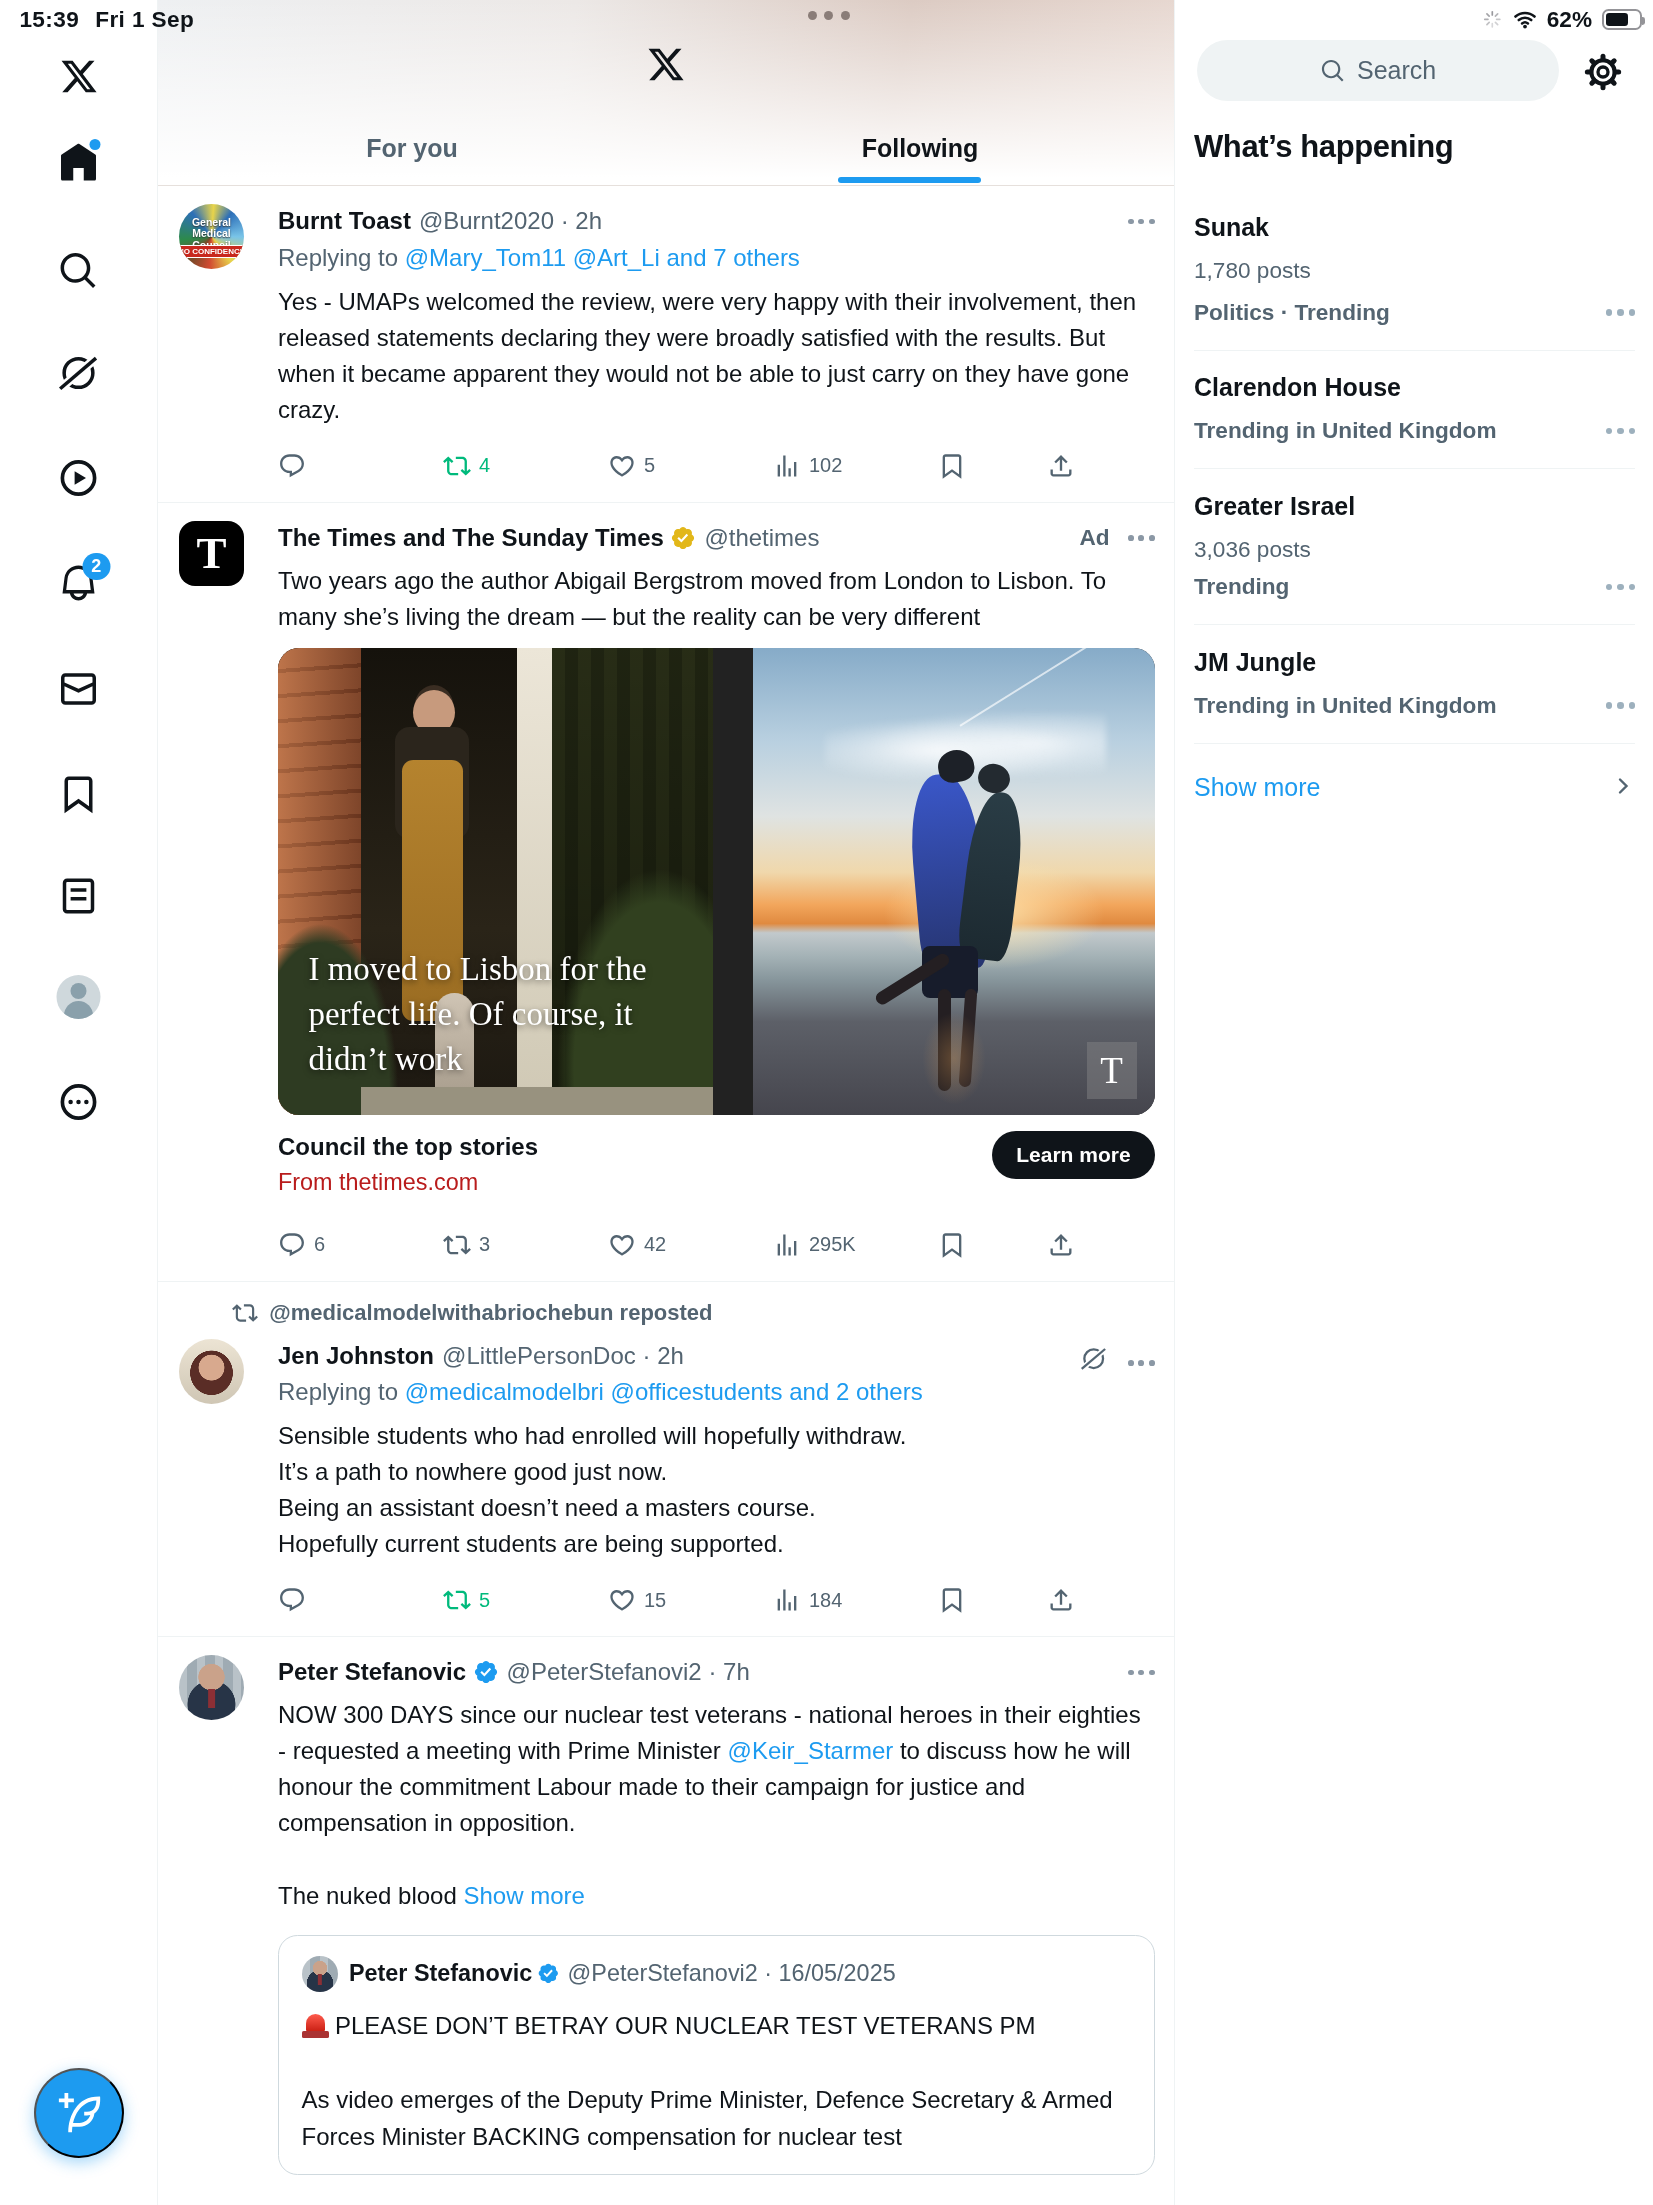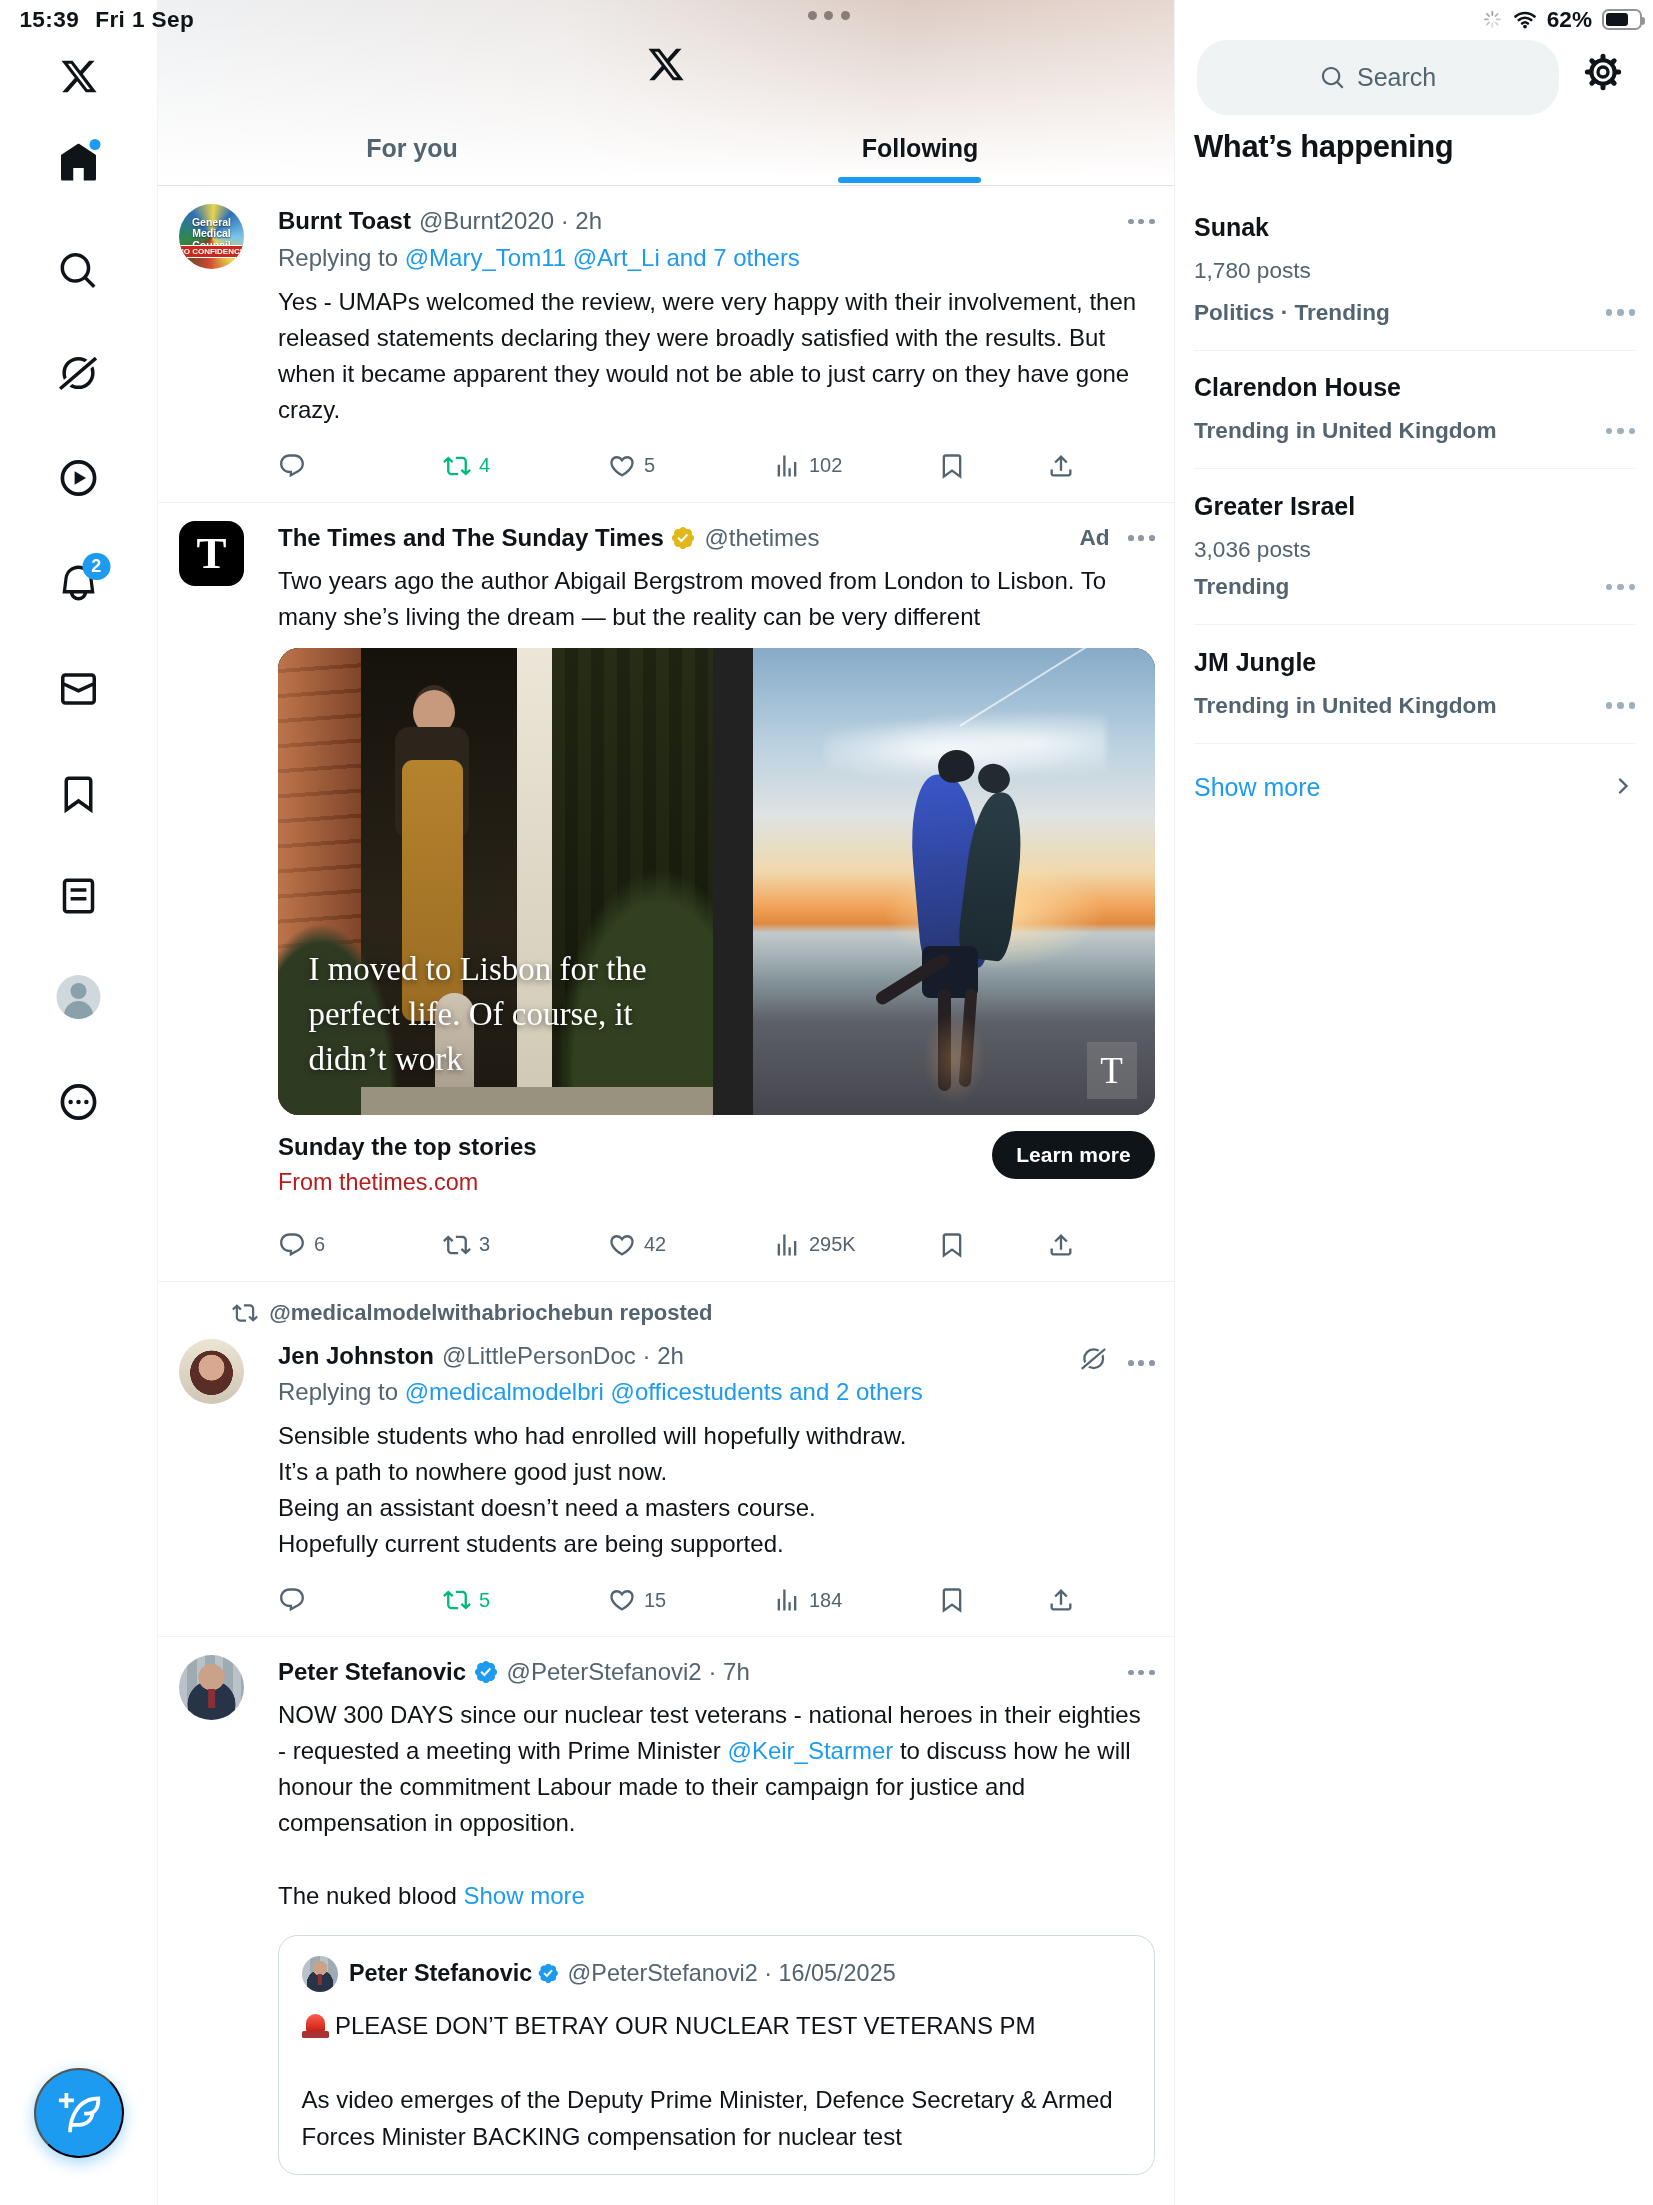--- a/index.html
+++ b/index.html
@@ -141,21 +141,21 @@
       radial-gradient(ellipse at 50% 52%, #5a2d26 0 46%, transparent 47%),
       linear-gradient(#ece4d4,#cfc6b4); }
   
   .avatar-burnt { background:
       conic-gradient(from 40deg, #2d6fb8, #79c4e8 14%, #e8d44a 28%, #d14a32 40%, #7a4a28 50%, #2d8a4a 62%, #2d6fb8 78%, #e8d44a 90%, #2d6fb8 100%); }
   .avatar-burnt .t1 { position:absolute; left:0; right:0; top:13px; text-align:center; color:#fff; font-size:10.5px; font-weight:700; text-shadow:0 0.8px 1.6px #333; line-height:11.3px;}
   .avatar-burnt .t2 { position:absolute; left:50%; transform:translateX(-50%); bottom:11.3px; background:#c8281e; border:0.8px solid #fff; color:#fff; font-size:8px; font-weight:700; padding:0.8px 3.2px; white-space:nowrap; }
 
   
   .sidebar { position:absolute; left:1176px; top:0; width:477px; height:100%; background:#fff; }
-  .search-pill { position:absolute; left:21px; top:40px; width:362px; height:75px; border-radius:31px; background:#eff3f4; display:flex; align-items:center; justify-content:center; gap:11.3px; color:#536471; font-size:25px; }
+  .search-pill { position:absolute; left:21px; top:40px; width:362px; height:61px; border-radius:31px; background:#eff3f4; display:flex; align-items:center; justify-content:center; gap:11.3px; color:#536471; font-size:25px; }
   .search-pill svg { width:26px; height:26px; }
   .gear { position:absolute; left:407px; top:52px; }
   .gear svg { width:40px; height:40px; }
   .wh-head { position:absolute; left:18px; top:129px; font-size:31px; font-weight:800; letter-spacing:-0.4px; }
   .trends { position:absolute; left:18px; top:190px; width:441px; }
   .trend { padding:22.6px 0 24px; border-bottom:0.8px solid #eff3f4; }
   .trend:last-of-type { border-bottom:none; }
   .tr-title { font-size:25px; font-weight:700; color:#0f1419; }
   .tr-posts { font-size:22.6px; color:#536471; margin-top:16px; font-weight:400; }
   .tr-catrow { display:flex; align-items:center; justify-content:space-between; margin-top:16px; }
@@ -440,21 +440,21 @@
               <div class="shorts"></div>
                 <div class="legA"></div>
                 <div class="legB"></div>
                 <div class="legKick"></div>
                 <div class="reflect"></div>
               <div class="t-mark">T</div>
             </div>
           </div>
 
           <div class="adcard-foot">
-            <div class="adcard-title">Sunday the top stories</div>
+            <div class="adcard-title">Council the top stories</div>
             <div class="adcard-src">From thetimes.com</div>
             <button class="learn-btn">Learn more</button>
           </div>
 
           <div class="actions">
             <div class="act w">
                 <svg viewBox="0 0 24 24" fill="currentColor">
                   <use href="#p-reply"></use>
                 </svg>
                 <span>6</span>

